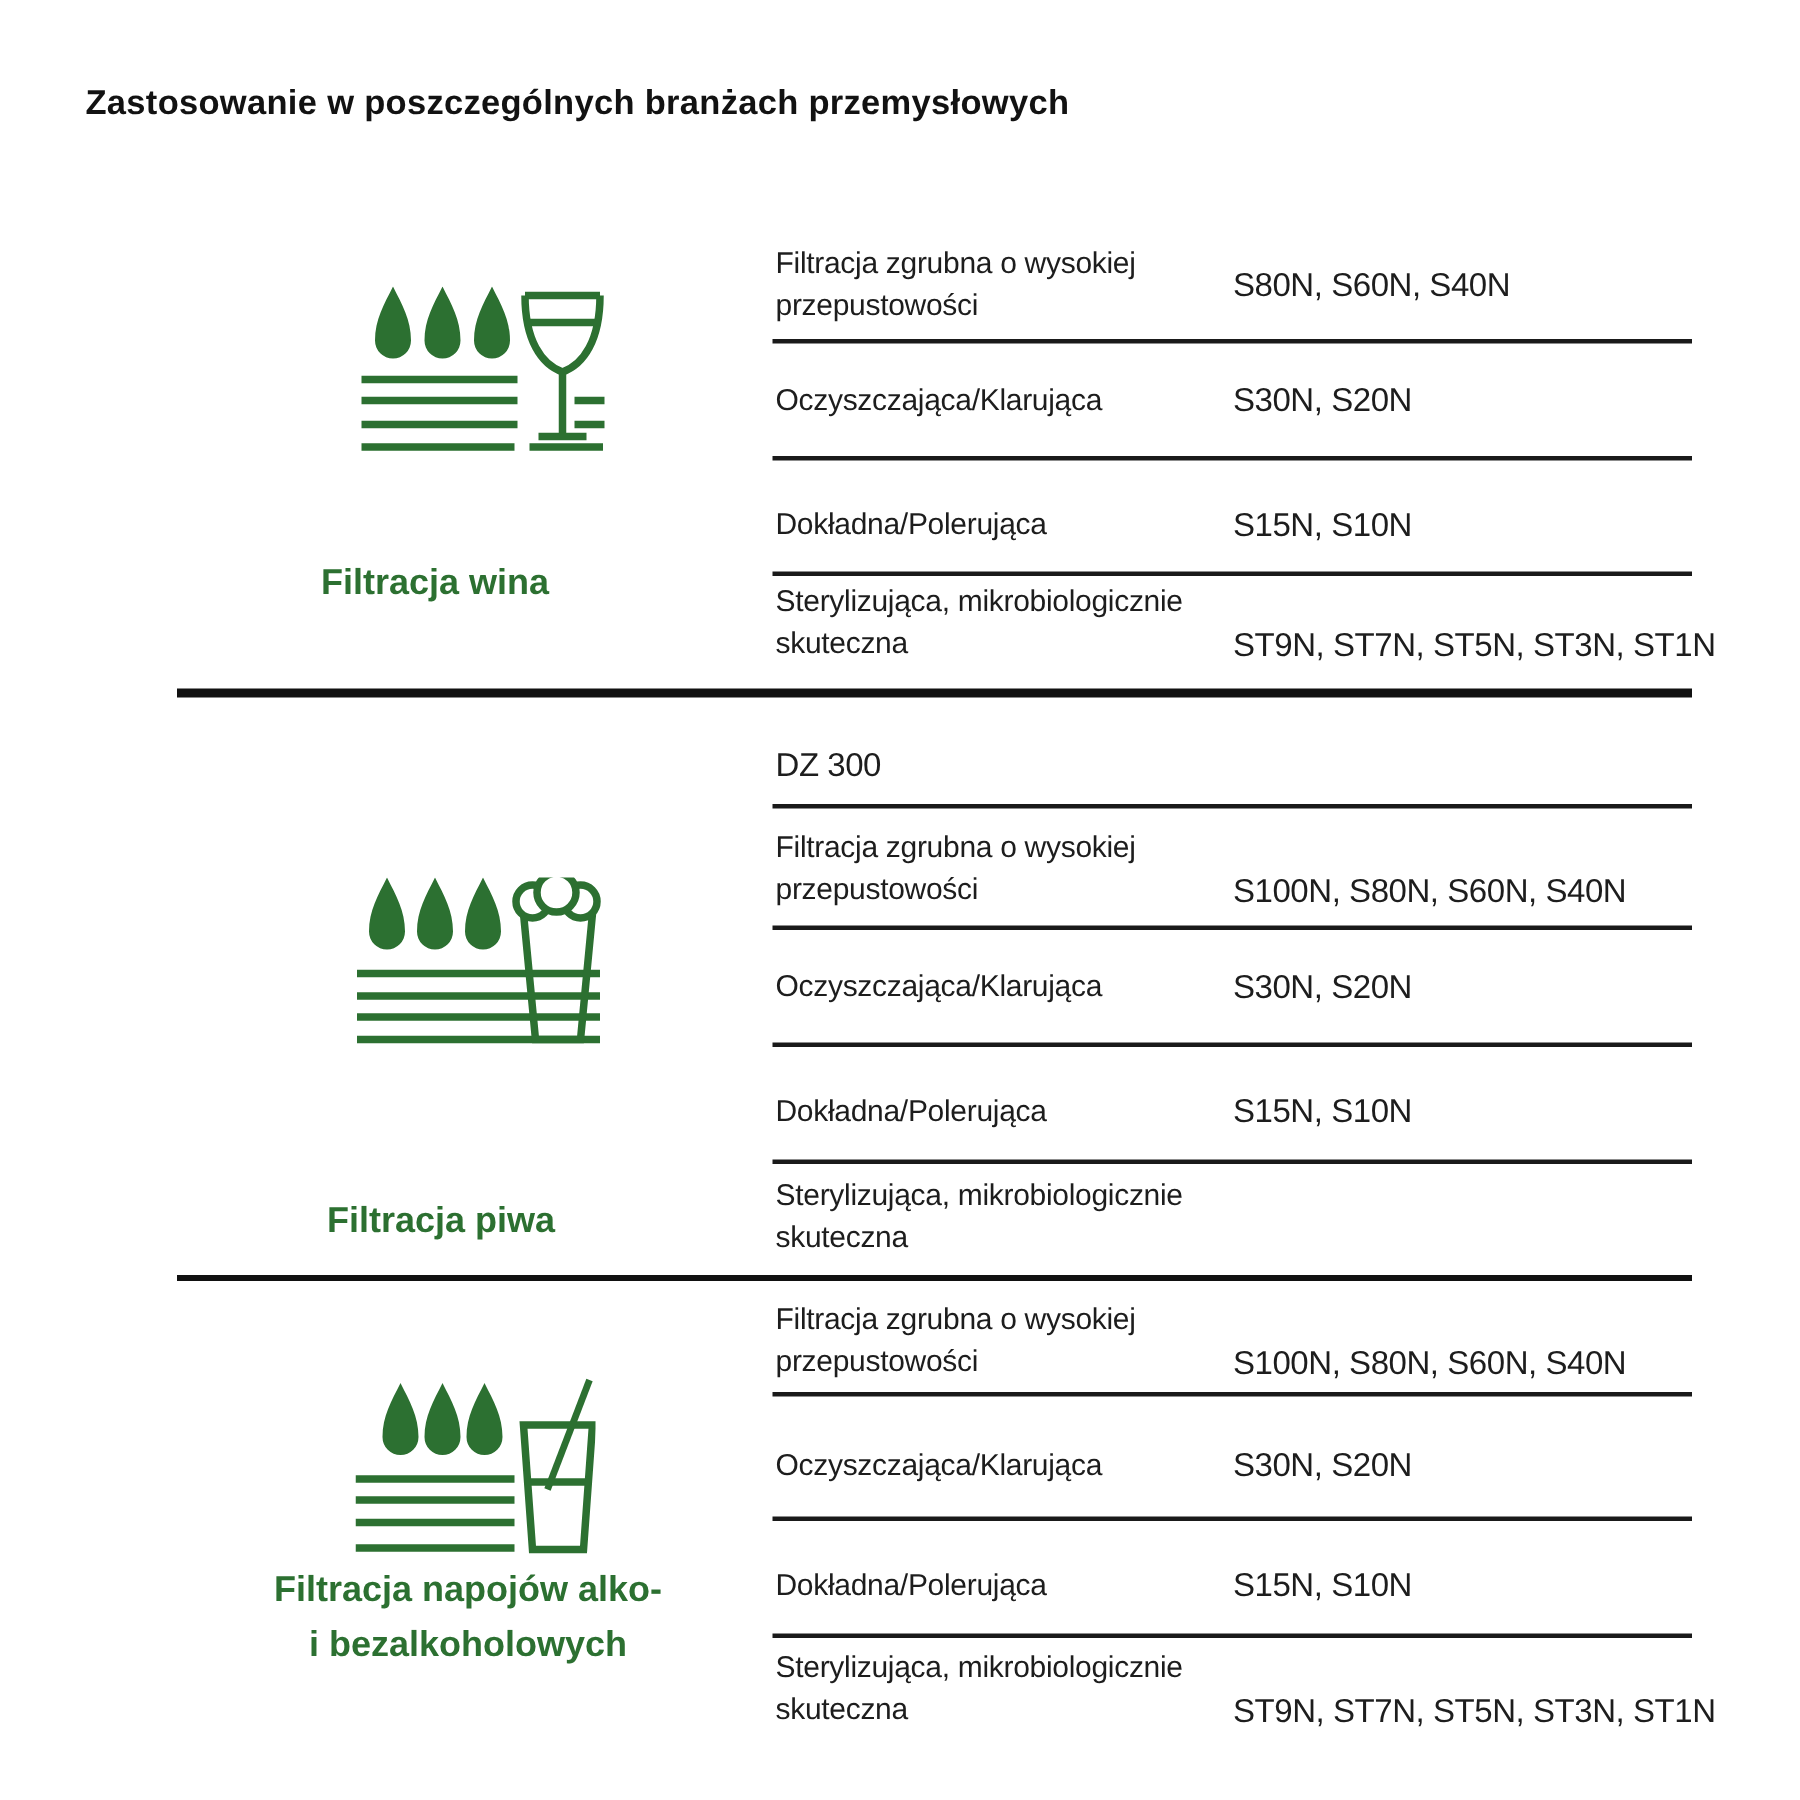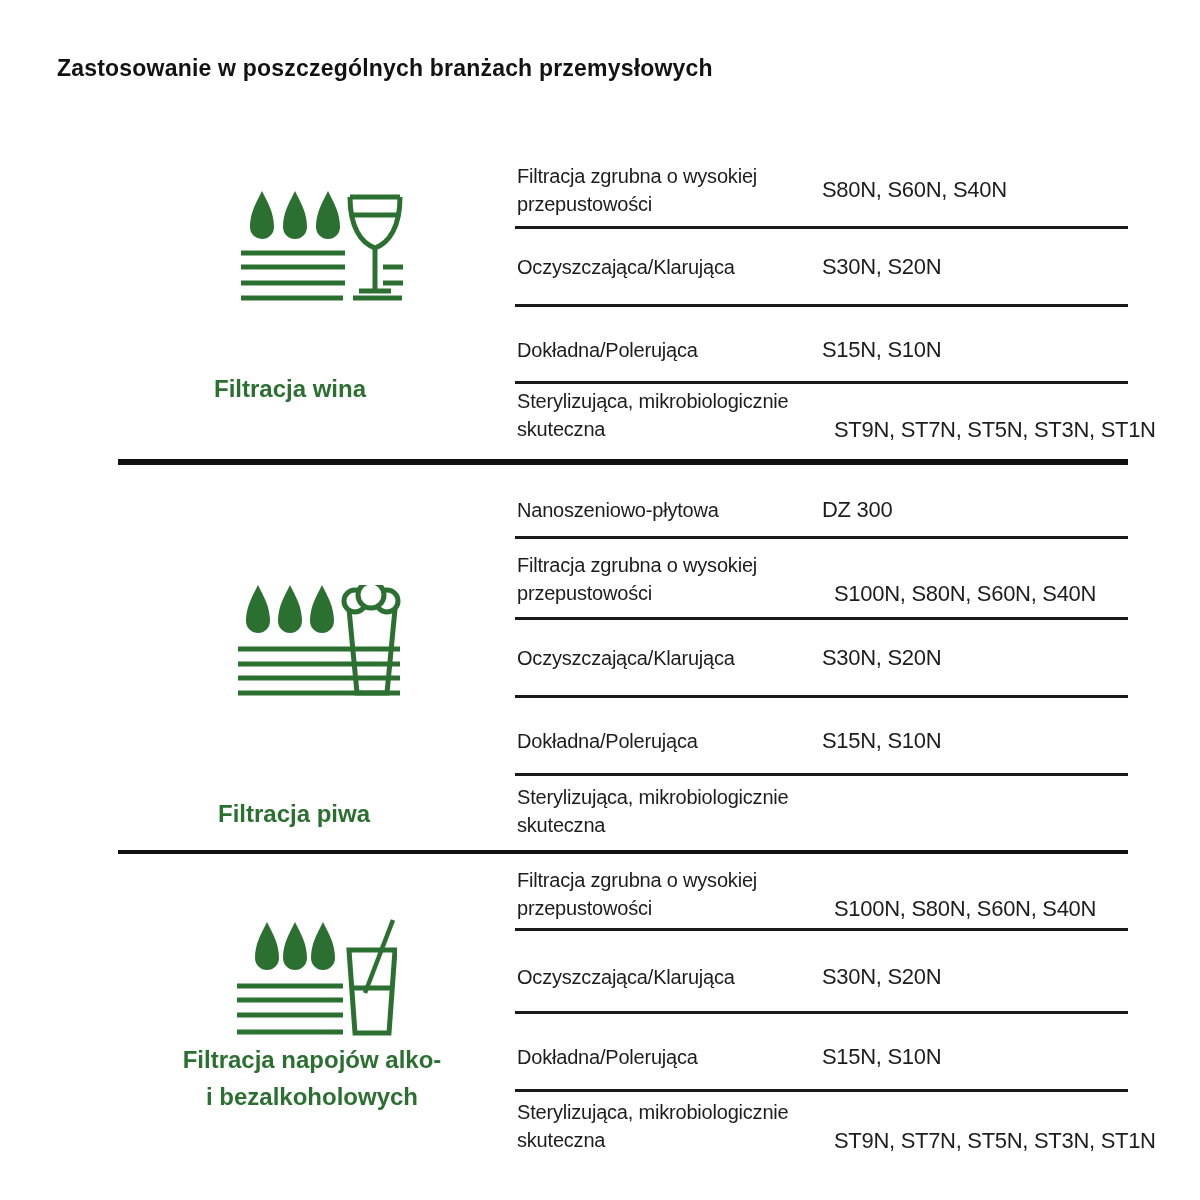--- a/index.html
+++ b/index.html
@@ -15,21 +15,21 @@
     position:absolute; left:57px; top:55px;
     font-size:23px; font-weight:bold; color:#121212;
     letter-spacing:0.2px;
   }
   
   .trow {
     position:absolute; left:517px; width:625px;
     display:flex; align-items:center;
     box-sizing:border-box;
   }
-  .trow.bottom { align-items:flex-end;gap:12px; }
+  .trow.bottom { align-items:flex-end; }
   .tlabel {
     flex:0 0 305px; width:305px;
     font-size:20px; line-height:28px; letter-spacing:-0.2px;
     color:#1d1d1d;
   }
   .tcodes {
     font-size:22px; letter-spacing:-0.3px; white-space:nowrap;
     color:#1d1d1d;
   }
   .rule {
@@ -130,23 +130,20 @@
       <path d="M111 24 L119 108 L149 108 L157 24"></path>
       <circle cx="117" cy="16" r="11" fill="#ffffff"></circle>
       <circle cx="149" cy="16" r="11" fill="#ffffff"></circle>
       <circle cx="133" cy="10" r="13" fill="#ffffff"></circle>
     </g>
   </svg>
 </div>
 <div class="sec-label" style="left:134px; top:795px; width:320px;">Filtracja piwa</div>
 
 <div class="trow" style="top:484px; height:52px;">
-  <div class="tlabel">
-    <div>Nanoszeniowo-płytowa</div>
-  </div>
   <div class="tcodes">DZ 300</div>
 </div>
 <div class="rule" style="top:536px;"></div>
 
 <div class="trow bottom" style="top:539px; height:78px; padding-bottom:10px;">
   <div class="tlabel">
     <div>Filtracja zgrubna o wysokiej</div>
     <div>przepustowości</div>
   </div>
   <div class="tcodes">S100N, S80N, S60N, S40N</div>

